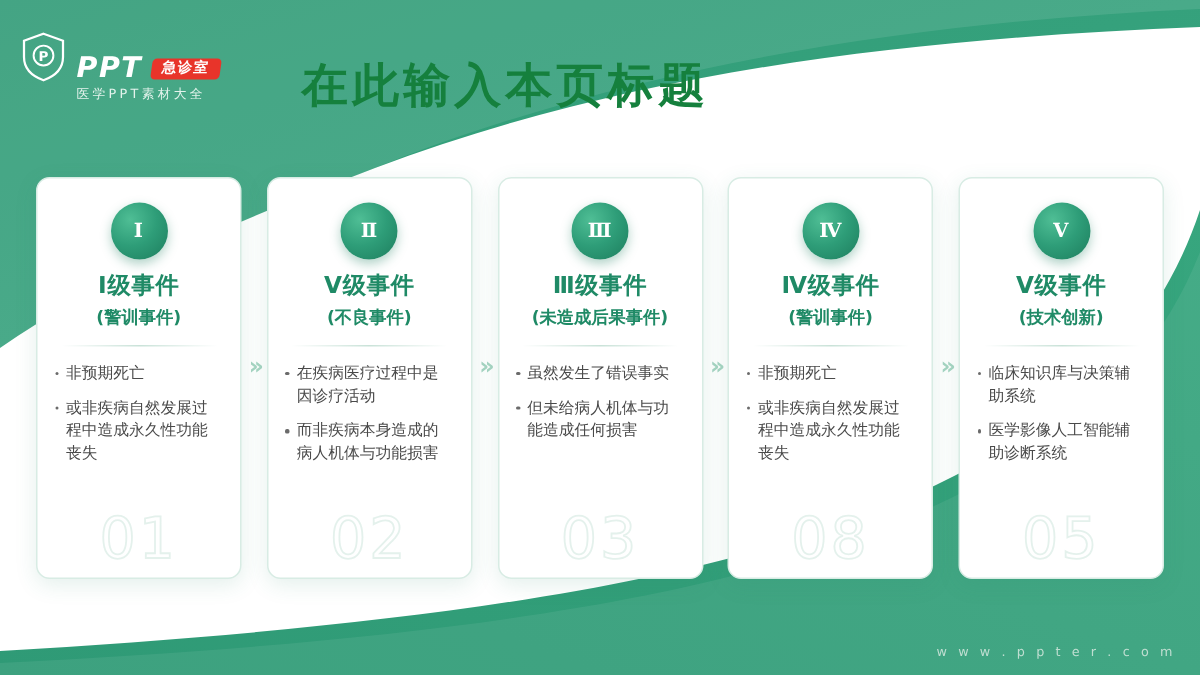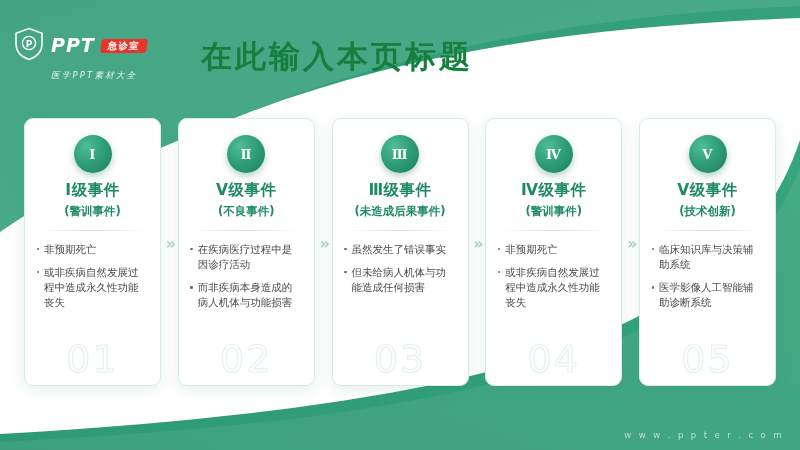--- a/index.html
+++ b/index.html
@@ -30,22 +30,22 @@
     font-weight:bold; font-style:italic; font-size:19px;
     color:#ffffff; letter-spacing:1px;
   }
   .logo-badge {
     background:#e8342a; color:#ffffff; font-size:9.5px;
     font-weight:bold; padding:2px 7px 2.5px 7px;
     border-radius:3px; letter-spacing:1px; line-height:1;
     transform:skewX(-8deg);
   }
   .logo-sub {
-    margin-top:16px; font-size:8.5px; color:#e3f3ec;
-    letter-spacing:2.2px; white-space:nowrap;font-style:italic;
+    margin-top:4px; font-size:8.5px; color:#e3f3ec;
+    letter-spacing:2.2px; white-space:nowrap;
   }
 
   
   .page-title {
     position:absolute; left:0; top:36px; width:674px;
     text-align:center; z-index:25;
     font-size:31px; font-weight:bold; color:#15803d;
     letter-spacing:3px;
   }
 
@@ -238,21 +238,21 @@
       <div class="bullets">
         <div class="bullet">
           <span class="dot"></span>
           <span class="btxt">非预期死亡</span>
         </div>
         <div class="bullet">
           <span class="dot"></span>
           <span class="btxt">或非疾病自然发展过程中造成永久性功能丧失</span>
         </div>
       </div>
-      <div class="wm-num">04</div>
+      <div class="wm-num">08</div>
     </div>
 
     <div class="arrow">››</div>
 
     <div class="card">
       <div class="badge">Ⅴ</div>
       <div class="card-title">Ⅴ级事件</div>
       <div class="card-sub">(技术创新)</div>
       <div class="divider"></div>
       <div class="bullets">

